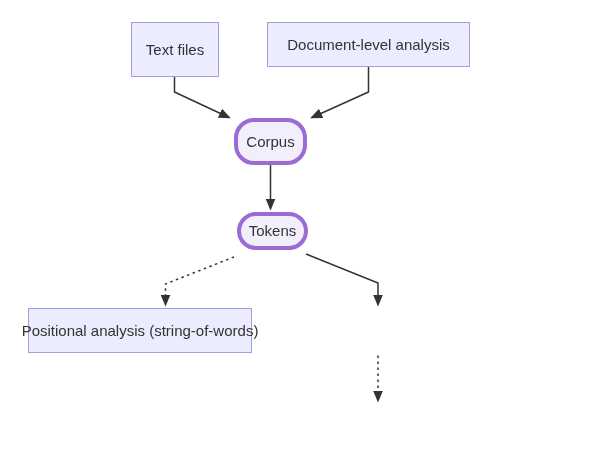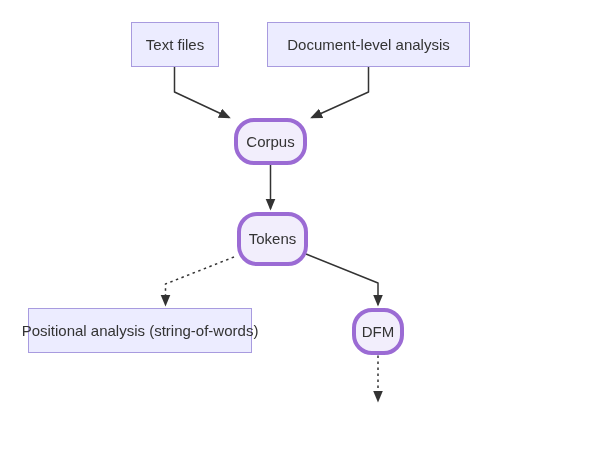--- a/index.html
+++ b/index.html
@@ -68,26 +68,25 @@
 
     <path class="edge" d="M270.5,165 L270.5,208.5" marker-end="url(#arrow)"></path>
 
     <path class="edge dotted" d="M234,257 L165.5,284 L165.5,304.5" marker-end="url(#arrow)"></path>
 
     <path class="edge" d="M306,254 L378,283 L378,304.5" marker-end="url(#arrow)"></path>
 
     <path class="edge dotted" d="M378,355.5 L378,400.5" marker-end="url(#arrow)"></path>
   </svg>
 
-  <div class="node" style="left:131px; top:22px; width:88px; height:45px;">Text files</div>
+  <div class="node" style="left:131px; top:22px; width:88px; height:55px;">Text files</div>
 
   <div class="node" style="left:267px; top:22px; width:203px; height:45px;">Document-level analysis</div>
 
   <div class="node hl" style="left:234px; top:118px; width:73px; height:47px;">Corpus</div>
 
-  <div class="node hl" style="left:237px; top:212px; width:71px; height:54px;">Tokens</div>
+  <div class="node hl" style="left:237px; top:212px; width:71px; height:38px;">Tokens</div>
 
   <div class="node" style="left:28px; top:308px; width:224px; height:45px;">Positional analysis (string-of-words)</div>
 
-  <div class="node hl" style="left:352px; top:308px; width:52px; height:47px;">DFM</div>
 
 
 </div>
 
 </body></html>

